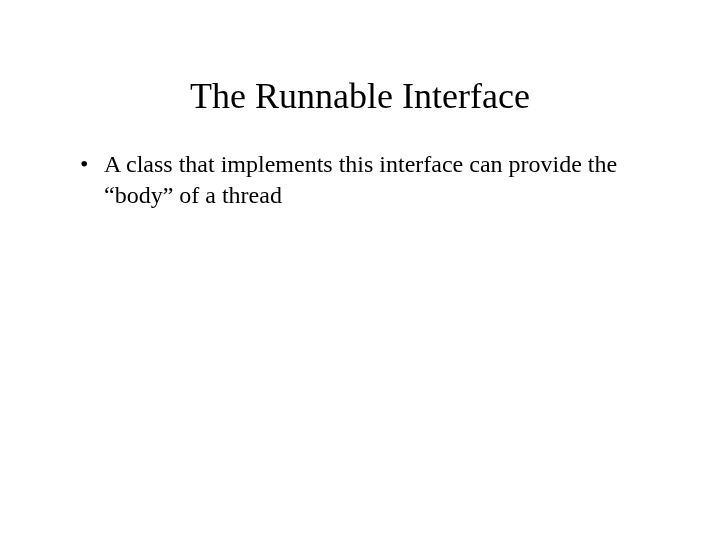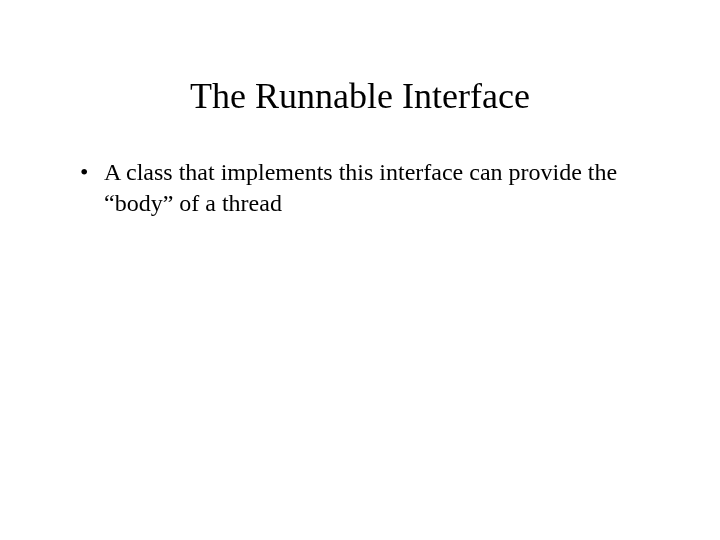--- a/index.html
+++ b/index.html
@@ -8,21 +8,21 @@
       height: 540px;
       background: #fff;
       font-family: "Times New Roman", Times, serif;
       color: #000;
       padding: 75px 60px;
     }
     .title {
       text-align: center;
       font-size: 36px;
       font-weight: normal;
-      margin-bottom: 40px;
+      margin-bottom: 32px;
     }
     .bullets {
       list-style: none;
       padding-left: 20px;
     }
     .bullets li {
       font-size: 24px;
       line-height: 1.3;
       position: relative;
       padding-left: 24px;

